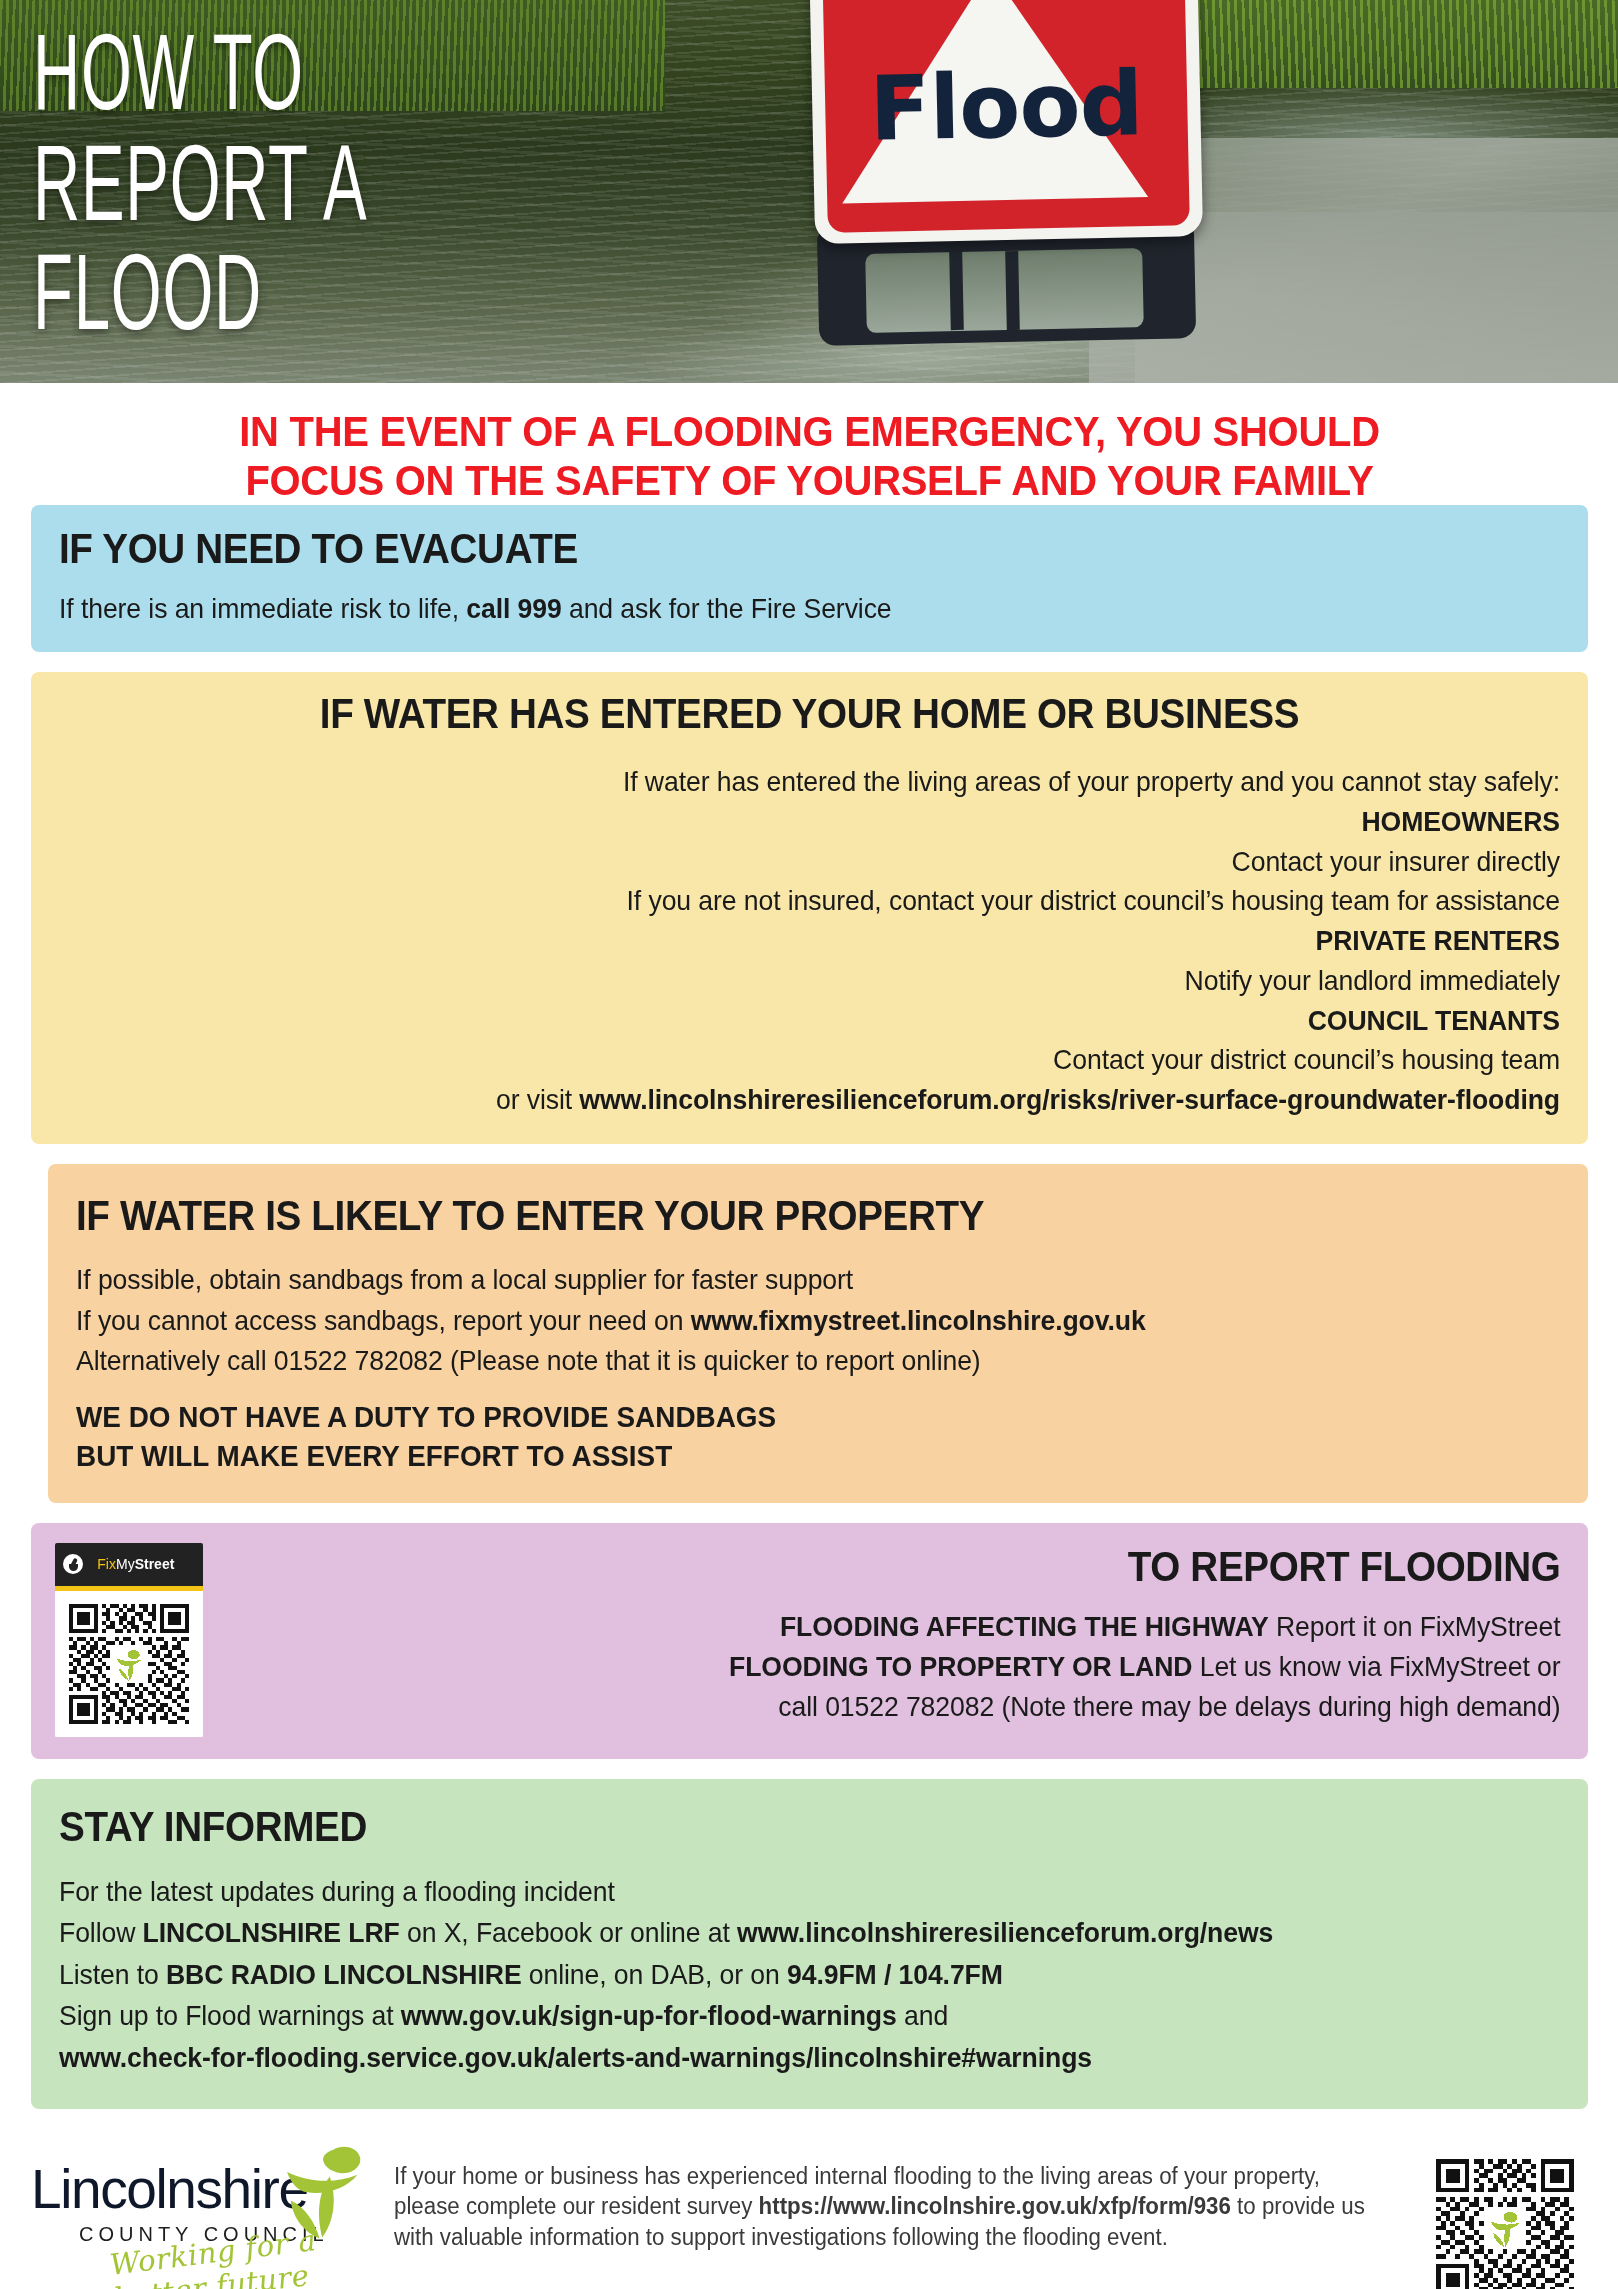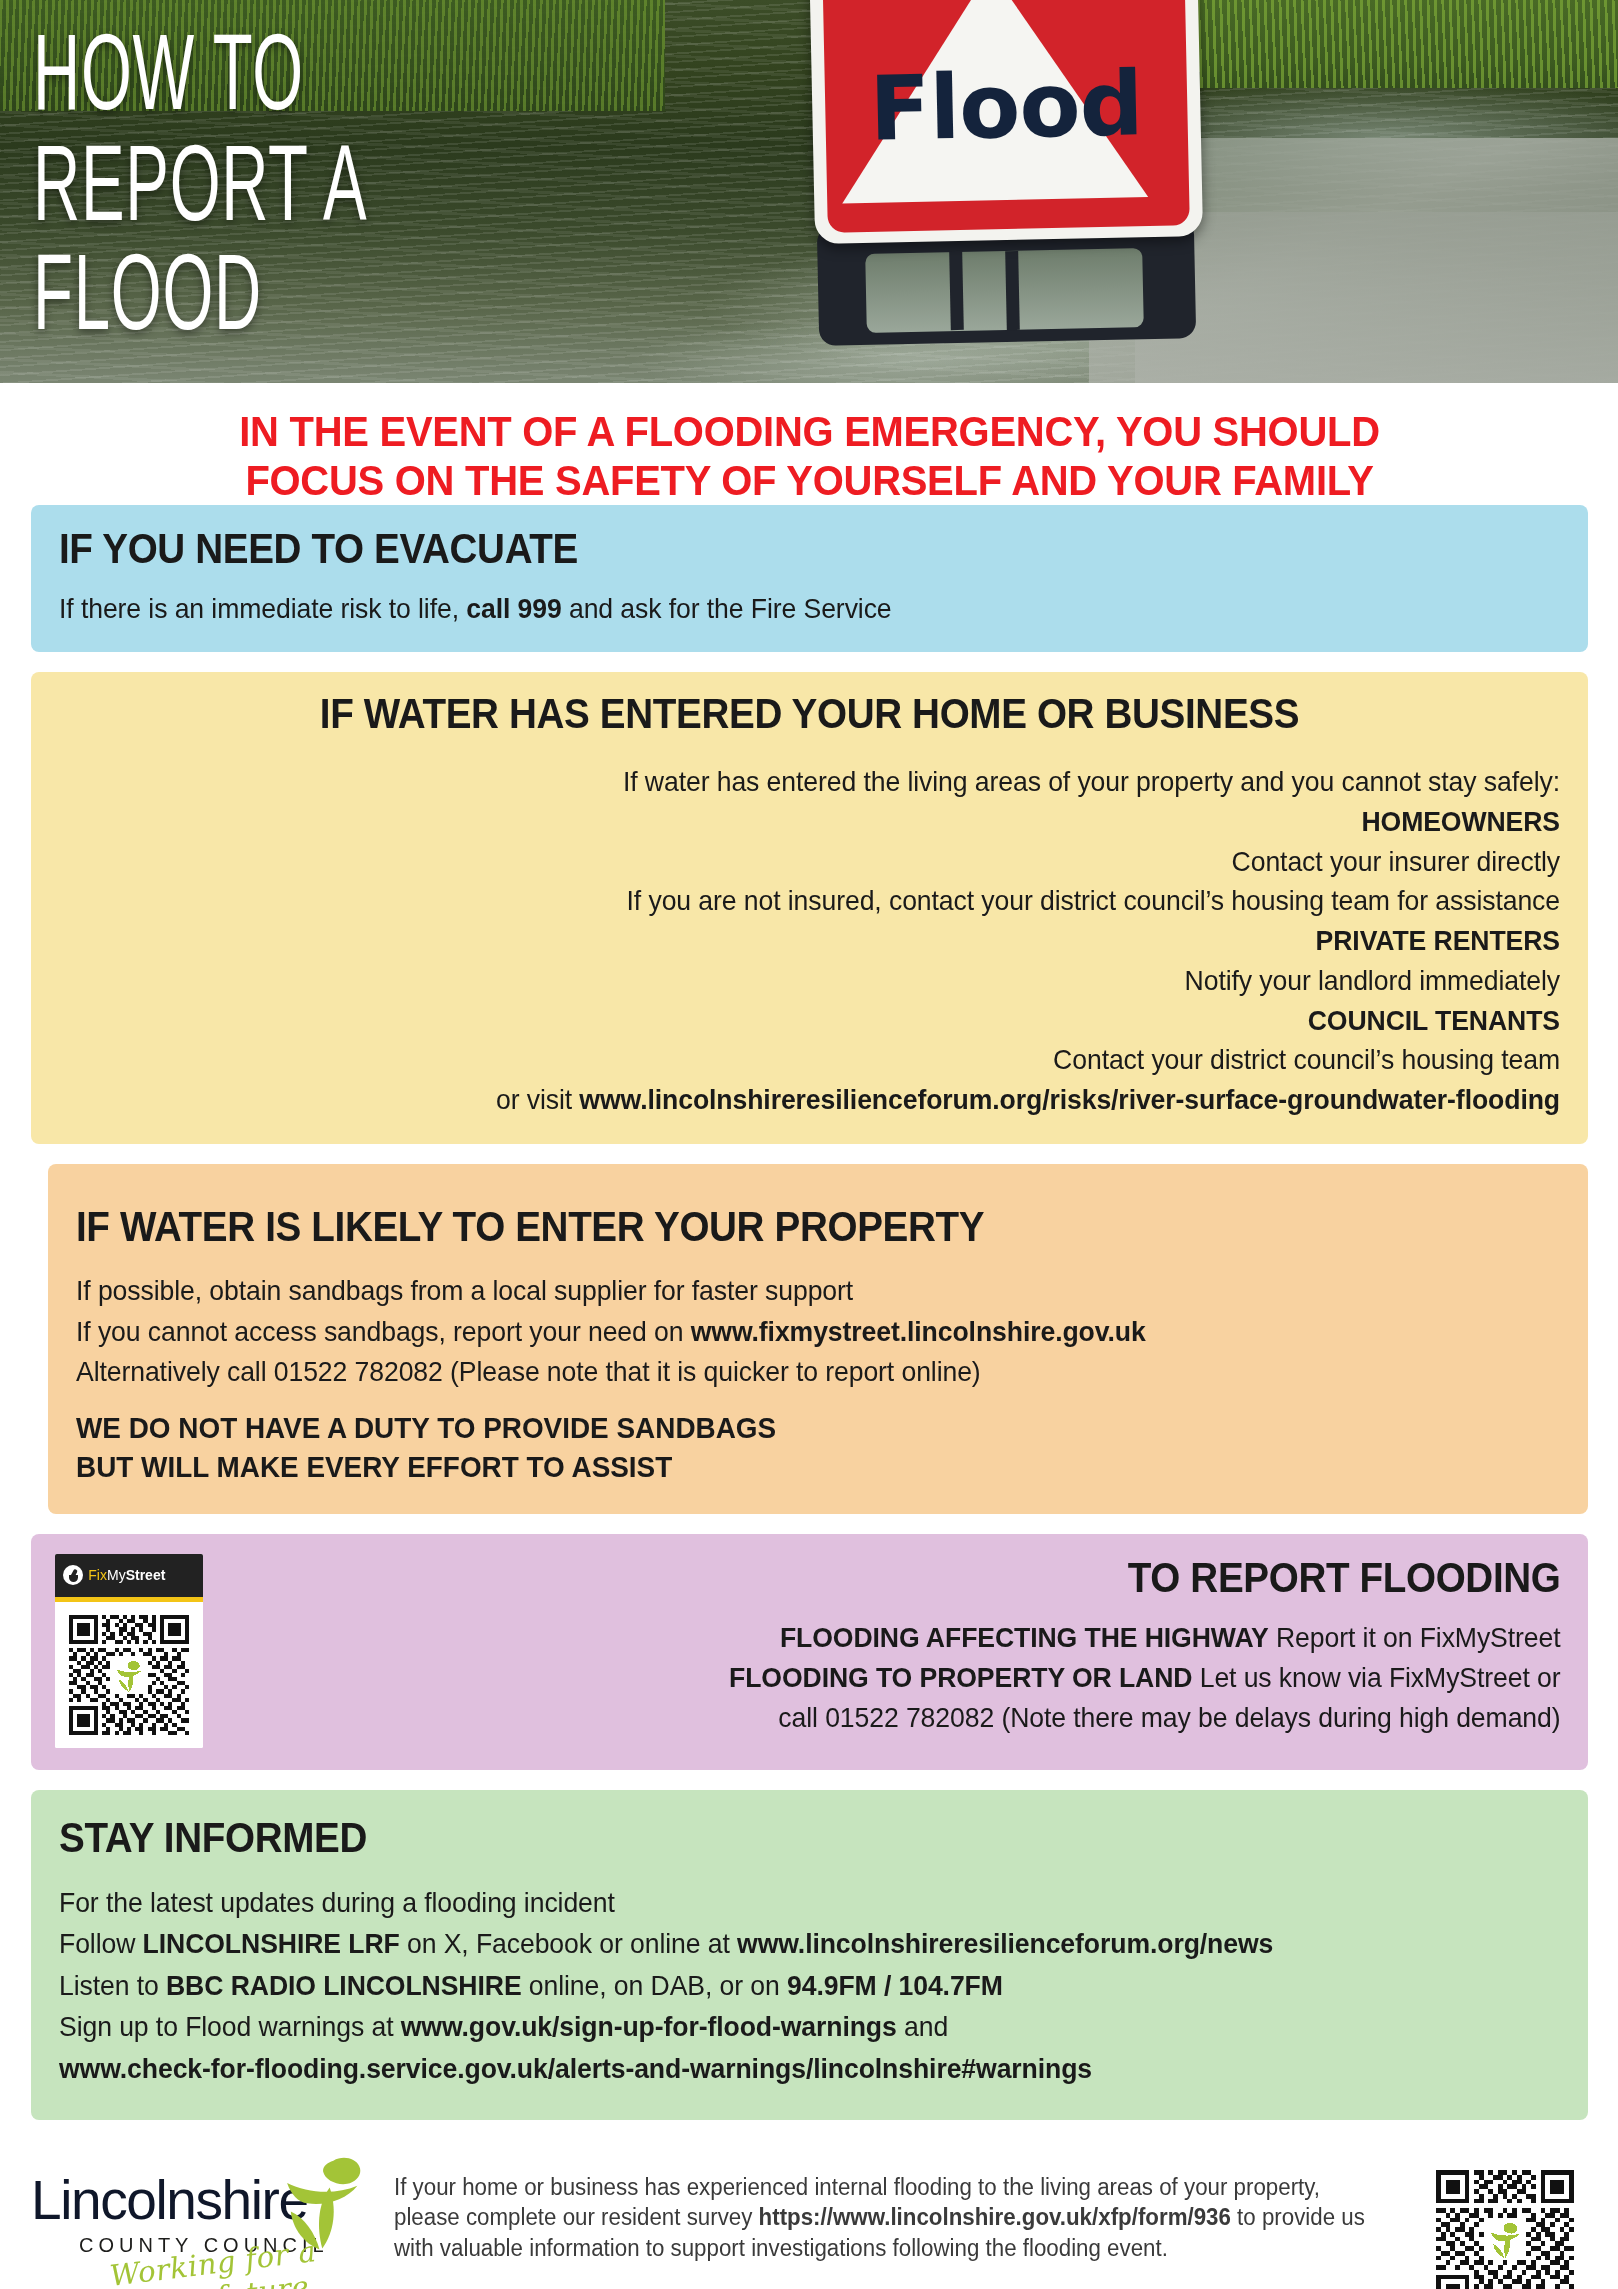--- a/index.html
+++ b/index.html
@@ -152,35 +152,35 @@
   .card.blue{padding:20px 28px 24px 28px;}
   .card.blue .sect-head{font-size:42px;margin-bottom:16.6px;}
   .card.blue .body-line{font-size:28px;}
 
   
   .card.yellow{padding:18.5px 28px 24px 28px;}
   .card.yellow .sect-head{font-size:42px;margin-bottom:24px;}
   .card.yellow .body-line{font-size:28px;line-height:1.42;}
 
   
-  .card.orange{padding:39px 28px 28px 28px;margin-left:48px;}
+  .card.orange{padding:28px 28px 28px 28px;margin-left:48px;}
   .card.orange .sect-head{font-size:42px;margin-bottom:20px;}
   .card.orange .body-line{font-size:28px;line-height:1.45;}
 
   
   .card.purple{
     padding:20px 28px 22px 24px;
     display:flex;align-items:flex-start;gap:18.5px;
   }
   .fms{
     width:148px;flex:0 0 148px;background:#ffffff;
     border-radius:1.8px;overflow:hidden;
   }
   .fms-head{
-    background:#222222;height:43px;display:flex;align-items:center;gap:5px;padding:0 8.3px;
+    background:#222222;height:43px;display:flex;align-items:center;gap:14px;padding:0 8.3px;
     box-sizing:border-box;
   }
   .fms-mark{
     width:20px;height:20px;border-radius:50%;background:#ffffff;flex:0 0 20px;
     position:relative;
   }
   .fms-mark:after{
     content:"";position:absolute;left:8.3px;top:3.7px;width:3.7px;height:9.2px;background:#222;
     border-radius:1.8px;transform:rotate(28deg);
   }

